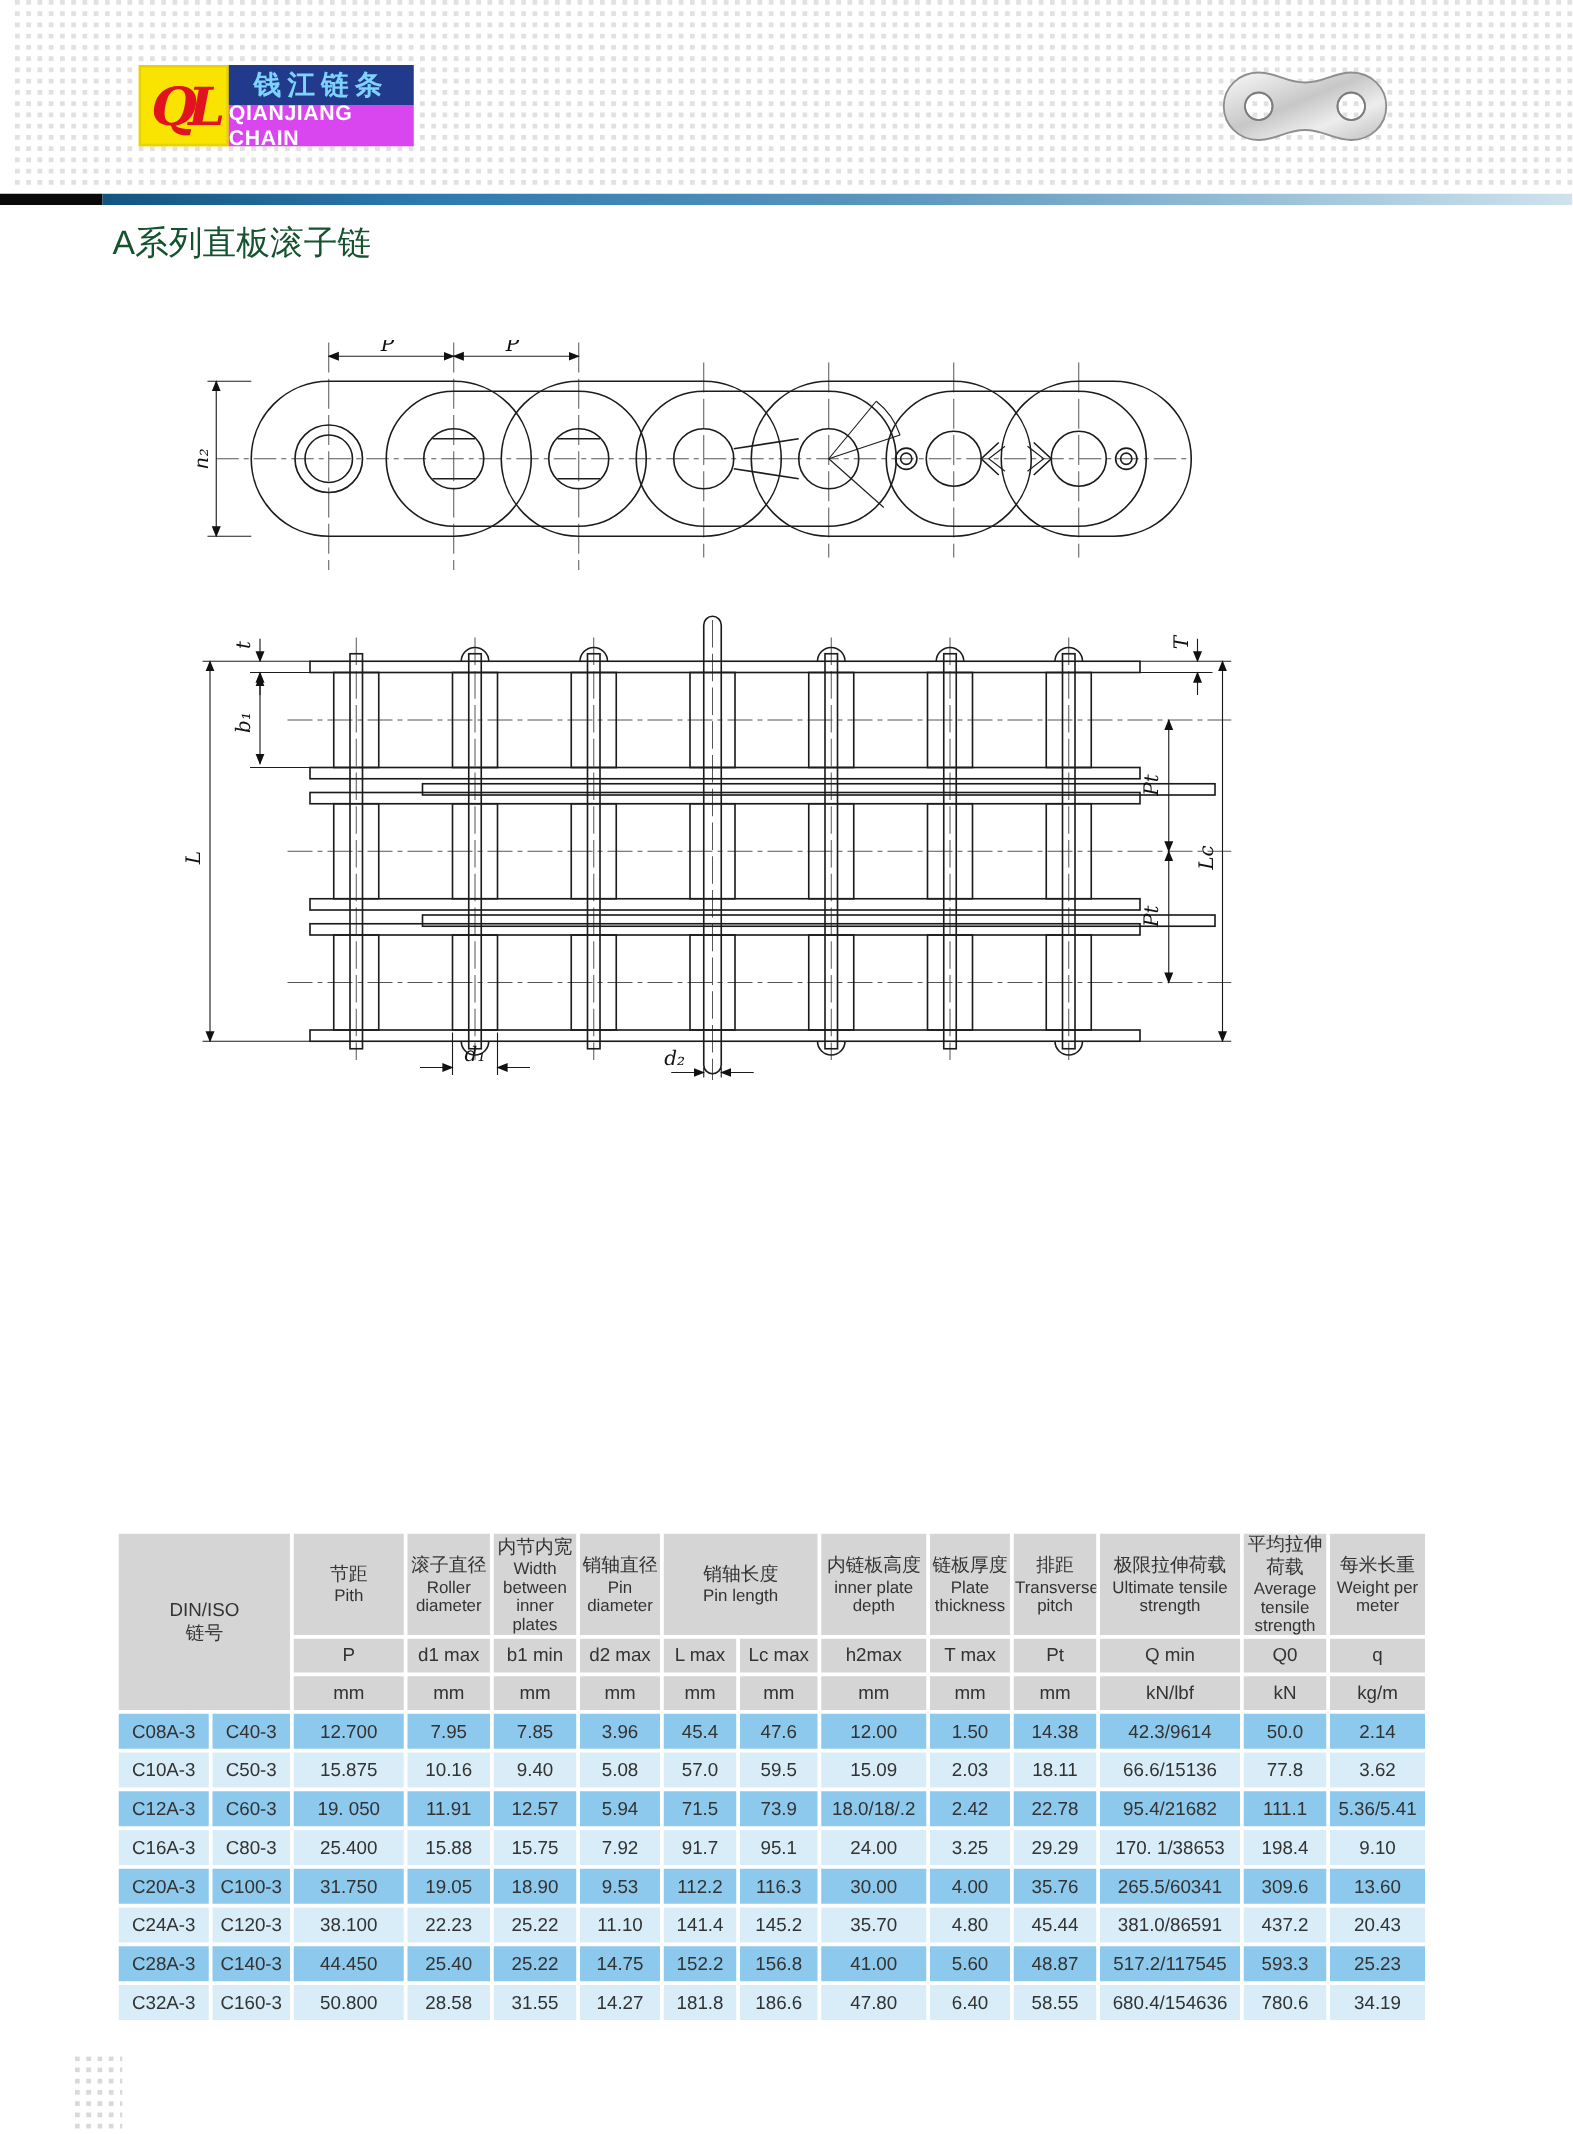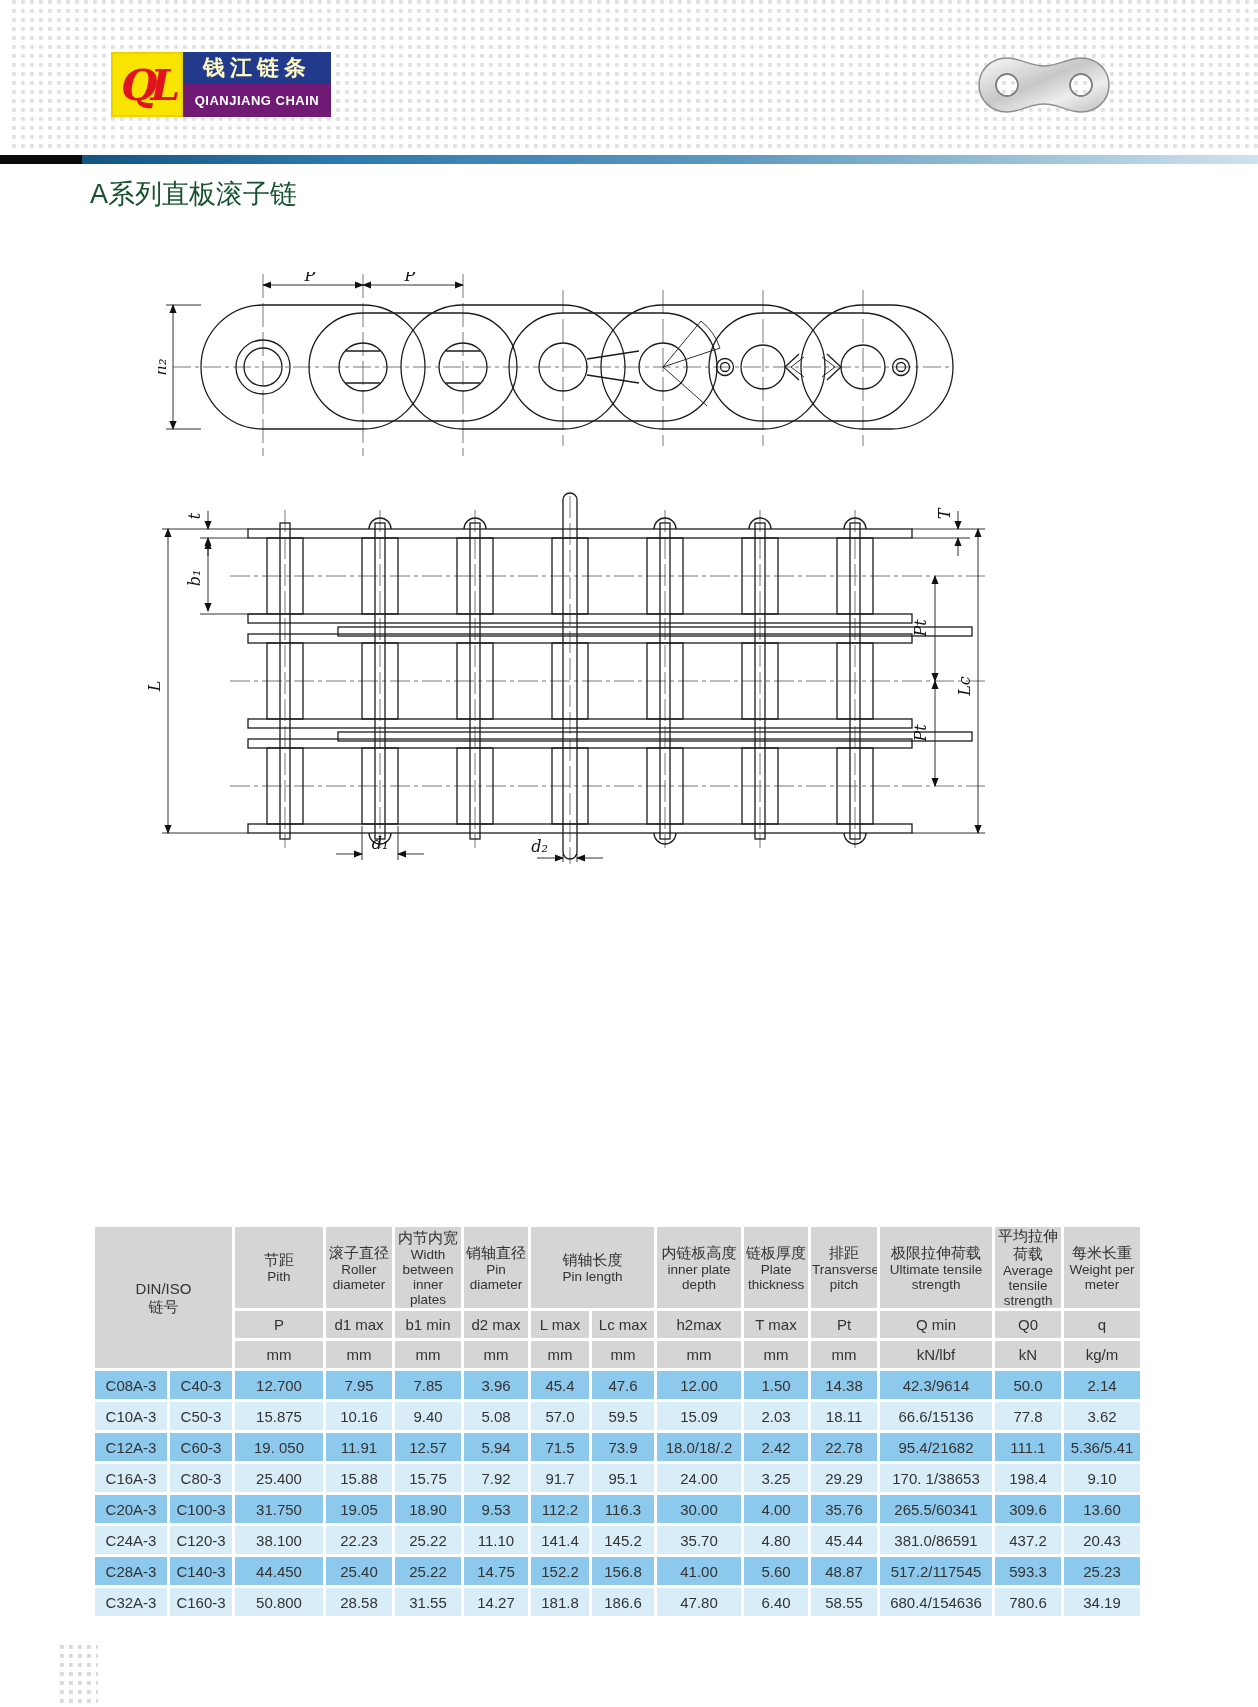--- a/index.html
+++ b/index.html
@@ -7,23 +7,23 @@
         font-family:"Liberation Sans",sans-serif;color:#222;}
 
   
   .top-band{position:absolute;left:12px;top:0;width:1258px;height:152px;}
   .top-band svg.dots{position:absolute;left:0;top:0;}
 
   
   .logo{position:absolute;left:99px;top:52px;display:flex;align-items:stretch;}
   .logo-mark{width:72px;height:65px;background:#f8e400;border:2px solid #e8d200;box-sizing:border-box;}
   .logo-text{width:148px;display:flex;flex-direction:column;}
-  .logo-cn{height:32px;background:#223a8c;color:#fef9c3;font-size:22px;font-weight:bold;
+  .logo-cn{height:32px;background:#223a8c;color:#7dd3fc;font-size:22px;font-weight:bold;
            letter-spacing:5px;display:flex;align-items:center;justify-content:center;text-align:right;}
-  .logo-en{height:33px;background:#701a75;color:#fff;font-size:13px;font-weight:bold;
+  .logo-en{height:33px;background:#d946ef;color:#fff;font-size:17px;font-weight:bold;
            letter-spacing:.5px;display:flex;align-items:center;justify-content:center;}
 
   
   .plate-graphic{position:absolute;left:956px;top:44px;}
 
   
   .bar-black{position:absolute;left:0;top:155px;width:82px;height:9px;background:#0a0a0a;}
   .bar-blue{position:absolute;left:82px;top:155px;width:1176px;height:9px;
             background:linear-gradient(90deg,#14547f 0%,#2e79ae 22%,#5d98bf 55%,#a8cadd 85%,#cfe2ee 100%);}
 

